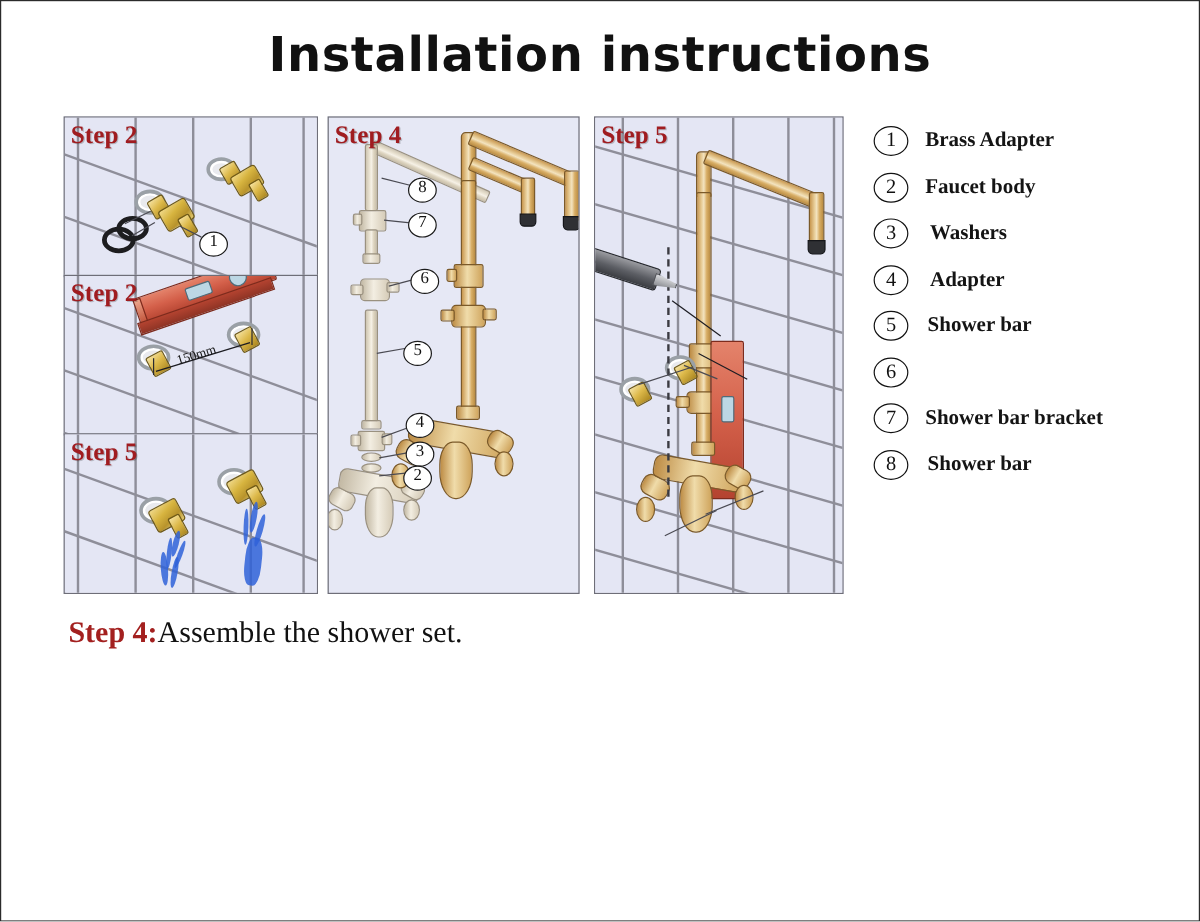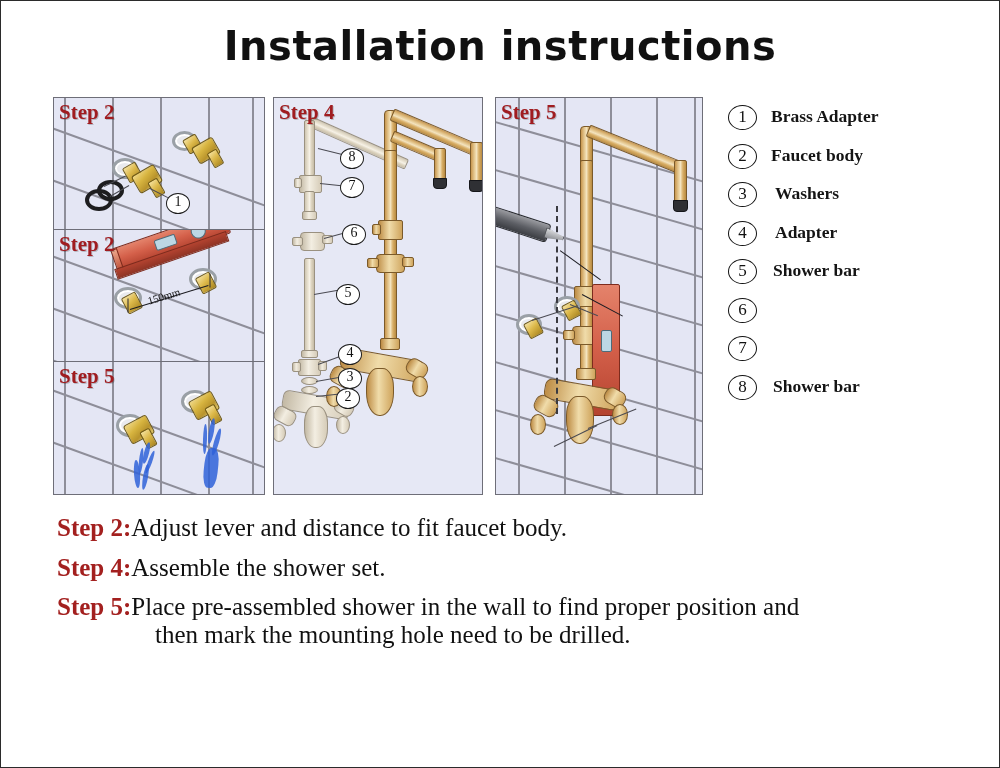--- a/index.html
+++ b/index.html
@@ -396,33 +396,27 @@
     </div>
     <div class="legend-row">
       <div class="legend-num">5</div>
       <div class="legend-text" style="left:45px;">Shower bar</div>
     </div>
     <div class="legend-row">
       <div class="legend-num">6</div>
     </div>
     <div class="legend-row">
       <div class="legend-num">7</div>
+      <div class="legend-text">Shower bar bracket</div>
     </div>
     <div class="legend-row">
       <div class="legend-num">8</div>
       <div class="legend-text" style="left:45px;">Shower bar</div>
     </div>
   </div>
 
   <div id="steps">
     <div class="step-line">
-      <span class="step-key">Step 2:</span><span class="step-txt">Adjust lever and distance to fit faucet body.</span>
-    </div>
-    <div class="step-line">
       <span class="step-key">Step 4:</span><span class="step-txt">Assemble the shower set.</span>
     </div>
-    <div class="step-line" style="height:79px;">
-      <span class="step-key">Step 5:</span><span class="step-txt">Place pre-assembled shower in the wall to find proper position and</span>
-      <span class="step-cont">then mark the mounting hole need to be  drilled.</span>
-    </div>
   </div>
 
 </div>
 
 </body></html>

